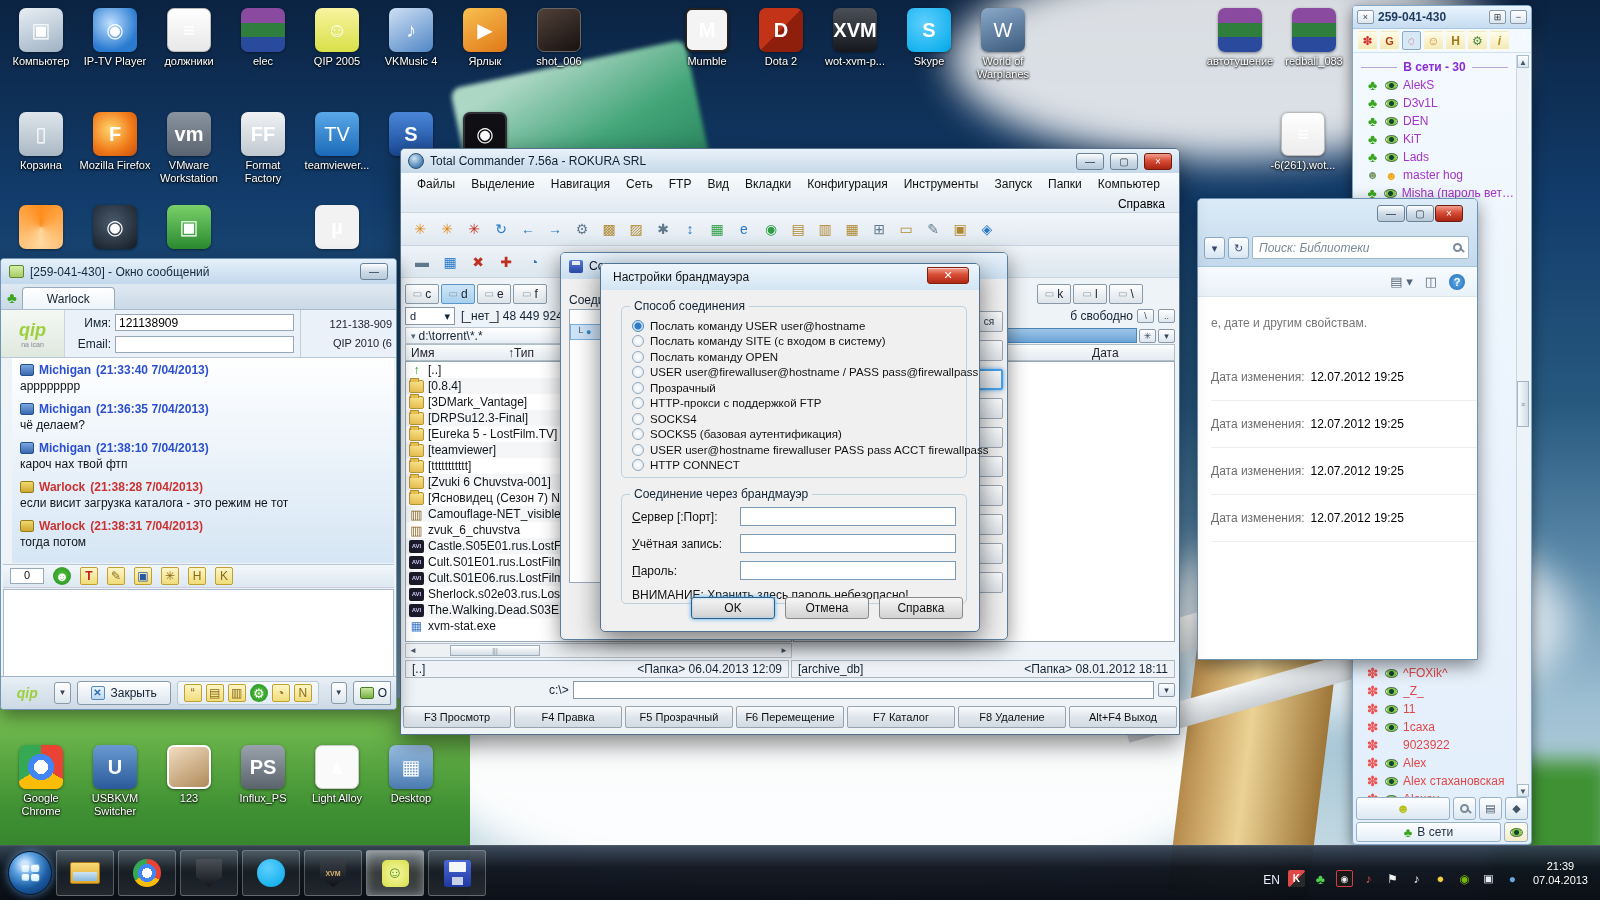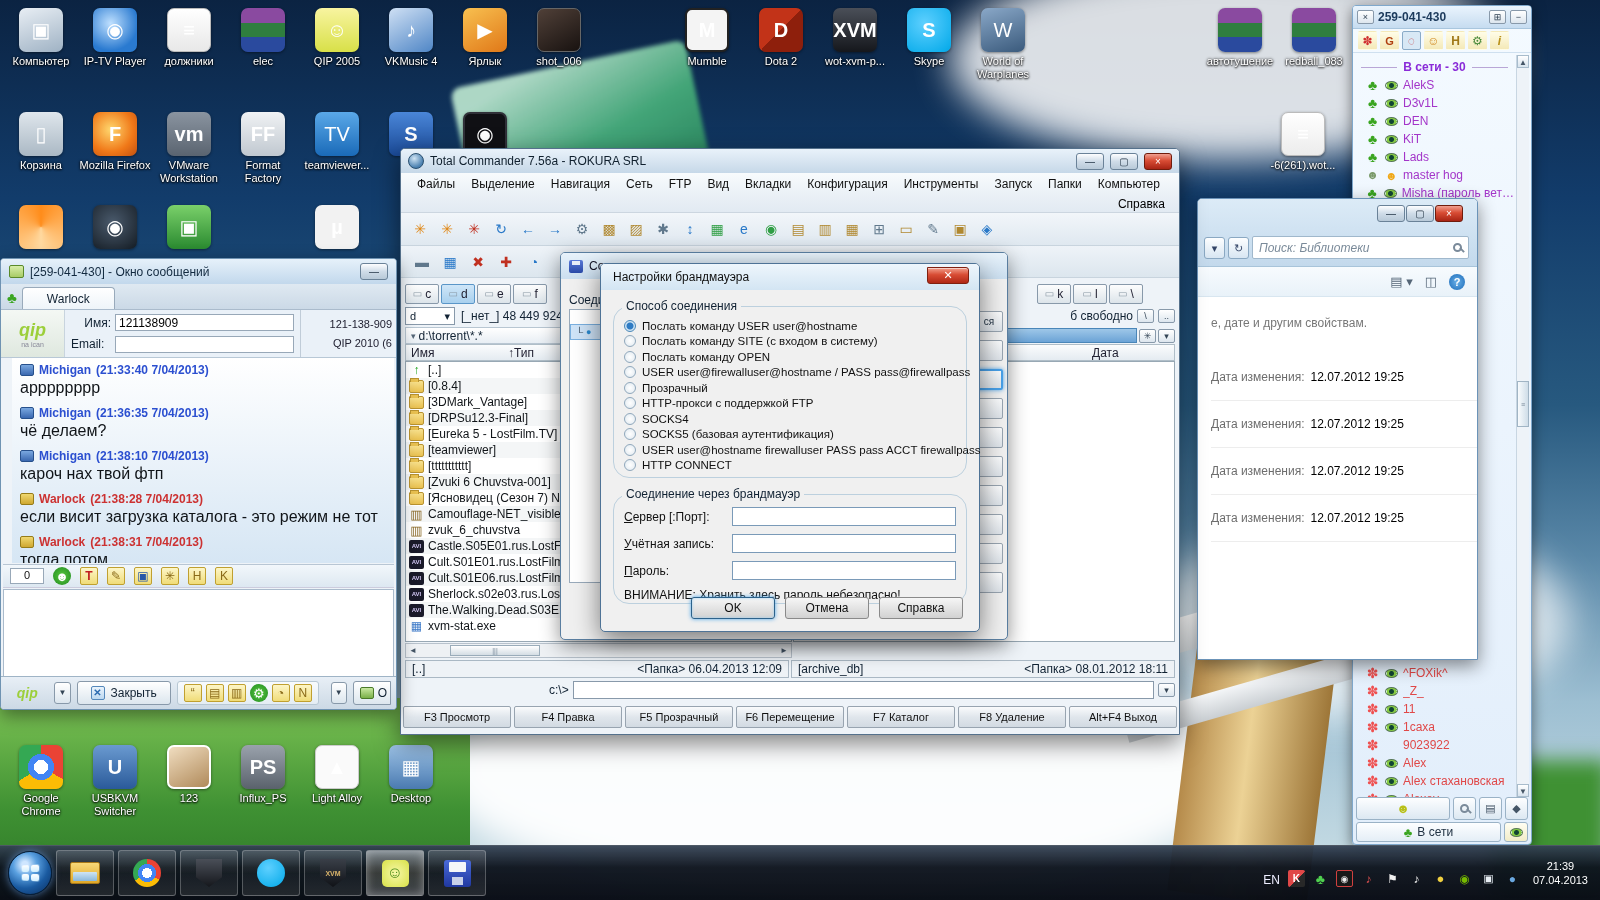--- a/index.html
+++ b/index.html
@@ -169,21 +169,21 @@
 .ftp-tree{position:absolute;left:8px;top:56px;width:66px;bottom:56px;background:#fff;border:1px solid #99aabb}
 .ftp-sel{margin-top:14px;height:16px;background:#cfe4f8;border:1px solid #7ab0e0;display:flex;align-items:center;gap:3px;padding-left:5px;font-size:10px;color:#345}
 .ftp-sel::after{content:"●";color:#2a8ad0;font-size:9px}
 .ftp-btns{position:absolute;right:4px;top:58px;width:28px;display:flex;flex-direction:column;gap:8px}
 .ftp-b{height:21px;border:1px solid #98a4b0;border-radius:2px;background:linear-gradient(#fafbfc,#dde3e9);font-size:10px;color:#234;overflow:hidden}
 .ftp-b.hl{border:2px solid #48a0e8;box-shadow:0 0 4px #48a0e8}
 
 #fw{position:absolute;left:600px;top:263px;width:380px;height:369px;z-index:7;background:#f0f0f0;border:1px solid #4e7396;border-radius:5px;box-shadow:0 8px 26px rgba(0,0,0,.5)}
 .fw-title{height:26px;display:flex;align-items:center;padding:0 12px;font-size:12px;color:#111;background:linear-gradient(#eef6fc,#d3e5f3);border-radius:4px 4px 0 0}
 .fw-close{position:absolute;top:3px;right:10px;width:42px;height:17px;border-radius:0 3px 3px 3px;background:linear-gradient(#f2a08c,#d84c34 45%,#b02816);border:1px solid #802010;color:#fff;font-size:11px;text-align:center;line-height:15px;box-shadow:inset 0 1px 0 rgba(255,255,255,.5)}
-.grp{position:absolute;left:12px;right:12px;border:1px solid #bcd0de;border-radius:16px}
+.grp{position:absolute;left:20px;right:12px;border:1px solid #bcd0de;border-radius:5px}
 .glbl{position:absolute;top:-8px;left:8px;background:#f0f0f0;padding:0 4px;font-size:12px;color:#123}
 #grp1{top:42px;height:172px;padding:11px 4px 0 10px}
 .ropt{display:flex;align-items:center;gap:6px;height:15.5px;font-size:11.5px;color:#111;white-space:nowrap}
 .rb{width:12px;height:12px;flex:none;border-radius:50%;border:1px solid #90a8bc;background:radial-gradient(#fff,#dfe8ef)}
 .rb.on{background:radial-gradient(circle,#2f7cc4 0 3px,#cfe4f4 4px);border-color:#4a88b8}
 #grp2{top:230px;height:110px;padding-top:8px}
 .frow2{height:27px;display:flex;align-items:center;padding:0 10px;gap:8px;font-size:12px;color:#111}
 .frow2 .fl{width:100px}
 .frow2 .fl::first-letter{text-decoration:underline}
 .frow2 input{flex:1;height:19px;border:1px solid #7a9ab8;background:#fff}
@@ -206,21 +206,21 @@
 .ch-fields{flex:1;padding:4px 6px;display:grid;grid-template-columns:40px 1fr;gap:4px 4px;align-items:center;font-size:12px;color:#123}
 .ch-fields input{height:17px;border:1px solid #98a8b8;background:#fff;font:12px "Liberation Sans",sans-serif;padding:0 3px}
 .ch-side{width:96px;border-left:1px solid #c0ccd8;display:flex;flex-direction:column;justify-content:center;gap:7px;padding-right:4px;font-size:11px;text-align:right;color:#223;overflow:hidden;white-space:nowrap}
 .ch-msgs{position:absolute;top:99px;left:11px;right:2px;height:205px;background:linear-gradient(180deg,#fff,#d6e6f4);overflow:hidden;padding:5px 8px}
 .msg{margin-bottom:9px}
 .mh{display:flex;gap:5px;align-items:center;font-weight:bold;font-size:12px}
 .msg.in .mh{color:#2b4fd0}.msg.out .mh{color:#cc3232}
 .msgi{width:14px;height:12px;border-radius:2px;flex:none}
 .msg.in .msgi{background:linear-gradient(#7aa8e0,#3a68b0);border:1px solid #26508c}
 .msg.out .msgi{background:linear-gradient(#f0d870,#cfa830);border:1px solid #967c18}
-.mt{font-size:16px;color:#101418;margin-top:2px}
+.mt{font-size:12px;color:#101418;margin-top:2px}
 .ch-tb{position:absolute;top:305px;left:2px;right:2px;height:24px;display:flex;align-items:center;gap:9px;padding:0 7px;background:linear-gradient(#f2f7fb,#dde8f1);border-top:1px solid #b8c6d4;border-bottom:1px solid #ccd}
 .cnt{width:34px;height:16px;background:#fff;border:1px solid #98a8b8;text-align:center;font-size:11px;color:#111}
 .chi{width:18px;height:18px;display:flex;align-items:center;justify-content:center;font-size:13px;border-radius:2px}
 .g-grn{color:#fff;background:radial-gradient(#5ac840,#1f8a1f);border-radius:50%}
 .g-red{color:#c02020;background:linear-gradient(#fdf6c8,#f0dc78);border:1px solid #c0a030;font-weight:bold;font-size:12px}
 .g-tan{color:#8a6a18;background:linear-gradient(#fdf6c8,#f0dc78);border:1px solid #c0a030;font-size:12px}
 .g-blu{color:#2858a8;background:linear-gradient(#fdf6c8,#f0dc78);border:1px solid #c0a030;font-size:12px}
 .ch-input{position:absolute;top:330px;left:2px;right:2px;height:88px;background:#fff;border:1px solid #aabbcc}
 .ch-bottom{position:absolute;bottom:0;left:0;right:0;height:33px;background:linear-gradient(#e8eff6,#ccd9e5);border-top:1px solid #9fb4c6;display:flex;align-items:center;gap:6px;padding:0 5px;border-radius:0 0 3px 3px}
 .bl{width:48px;color:#9ccf3a;font-style:italic;font-weight:bold;font-size:14px;text-align:center}
@@ -939,21 +939,21 @@
     <span class="ch-tab">Warlock</span>
   </div>
   <div class="ch-info">
     <div class="ch-logo">
         <span class="q">qip</span>
         <span class="s">na ican</span>
       </div>
     <div class="ch-fields">
       <span style="text-align:right">Имя:</span>
       <input readonly="" value="121138909" style="">
-      <span style="text-align:left">Email:</span>
+      <span style="text-align:right">Email:</span>
       <input readonly="" value="" style="">
     </div>
     <div class="ch-side">
       <span>121-138-909</span>
       <span>QIP 2010 (6</span>
     </div>
   </div>
   <div class="ch-msgs">
 
       <div class="msg in">

